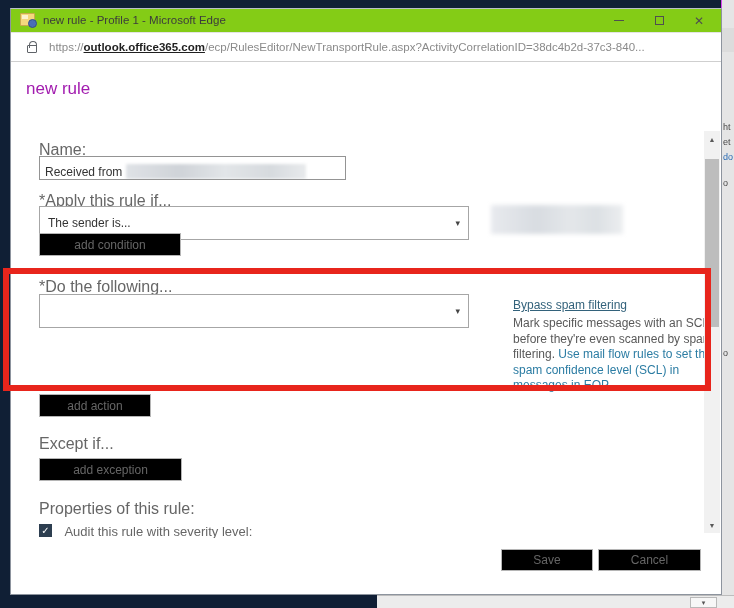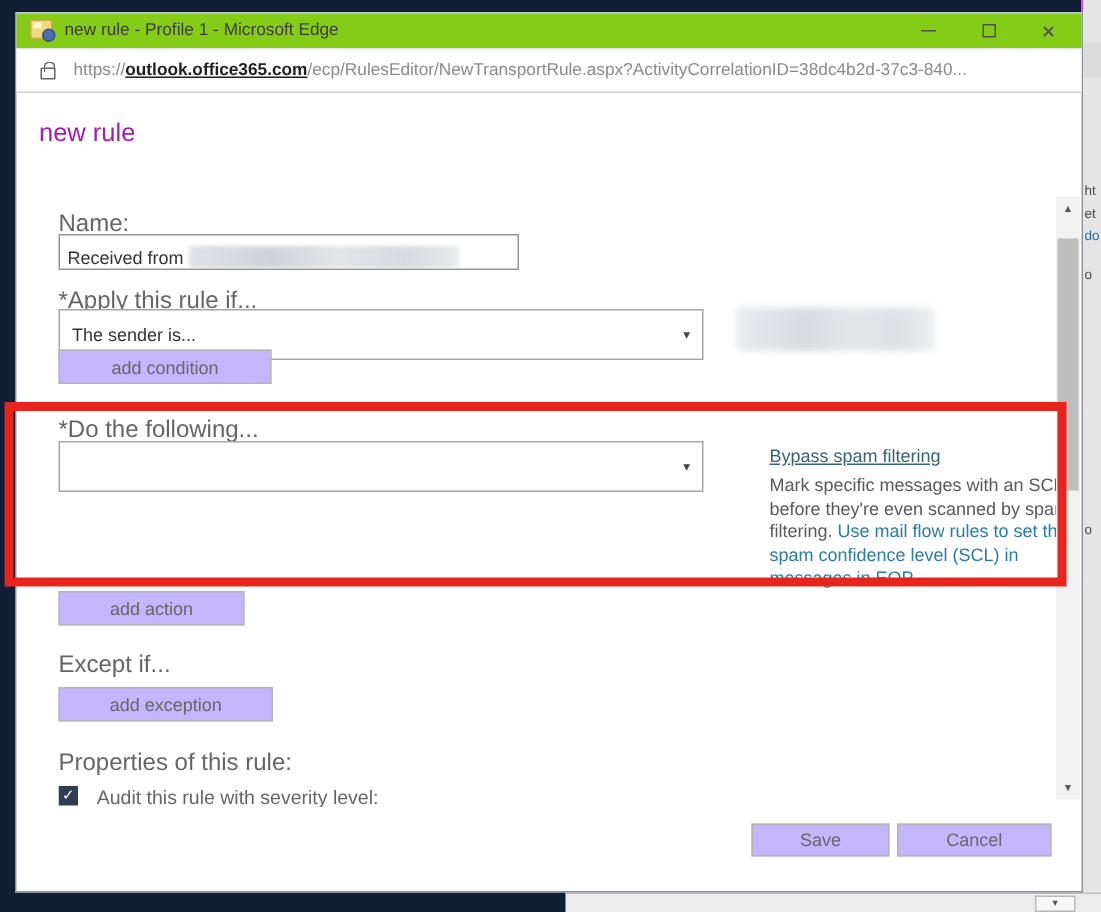--- a/index.html
+++ b/index.html
@@ -96,21 +96,21 @@
 
   .select {
     position:absolute; left:28px; width:430px; height:25px;
     border:1px solid #a6a6a6; background:#fff;
     font-size:12px; color:#333;
     display:flex; align-items:center; padding:16px 8px;justify-content:flex-end;
   }
   .select .caret { margin-left:auto; font-size:9px; color:#444; }
 
   .btn {
-    position:absolute; border:1px solid #b5b5b5; background:#c4b5fd;
+    position:absolute; border:1px solid #b5b5b5; background:#000000;
     font-size:12px; color:#666; display:flex; align-items:center; justify-content:center;
   }
 
   .help-panel { position:absolute; left:478px; top:286px; width:220px;margin-left:24px; }
   .help-title { font-size:12px; color:#33627b; text-decoration:underline; display:inline-block; }
   .help-body { margin-top:3px; font-size:12px; line-height:15.5px; color:#595959; }
   .help-link { color:#2b7ca3; }
 
   .audit-clip { position:absolute; left:28px; top:515px; width:420px; height:14px; overflow:hidden; }
   .checkbox {
@@ -198,21 +198,21 @@
   <div class="lbl" style="left:28px; top:269px">*Do the following...</div>
   <div class="select" style="top:285px">
     <span class="caret">▾</span>
   </div>
 
   <div class="help-panel">
     <span class="help-title">Bypass spam filtering</span>
     <div class="help-body"><span>Mark specific messages with an SCL before they're even scanned by spam filtering. </span><span class="help-link">Use mail flow rules to set the spam confidence level (SCL) in messages in EOP.</span></div>
   </div>
 
-  <div class="btn" style="left:28px; top:385px; width:124px; height:23px">add action</div>
+  <div class="btn" style="left:28px; top:385px; width:112px; height:23px">add action</div>
 
   <div class="lbl" style="left:28px; top:426px">Except if...</div>
   <div class="btn" style="left:28px; top:449px; width:143px; height:23px">add exception</div>
 
   <div class="lbl" style="left:28px; top:491px">Properties of this rule:</div>
   <div class="audit-clip">
     <span class="checkbox"><span class="checkmark">✓</span></span>
     <span class="audit-label">Audit this rule with severity level:</span>
   </div>
 

